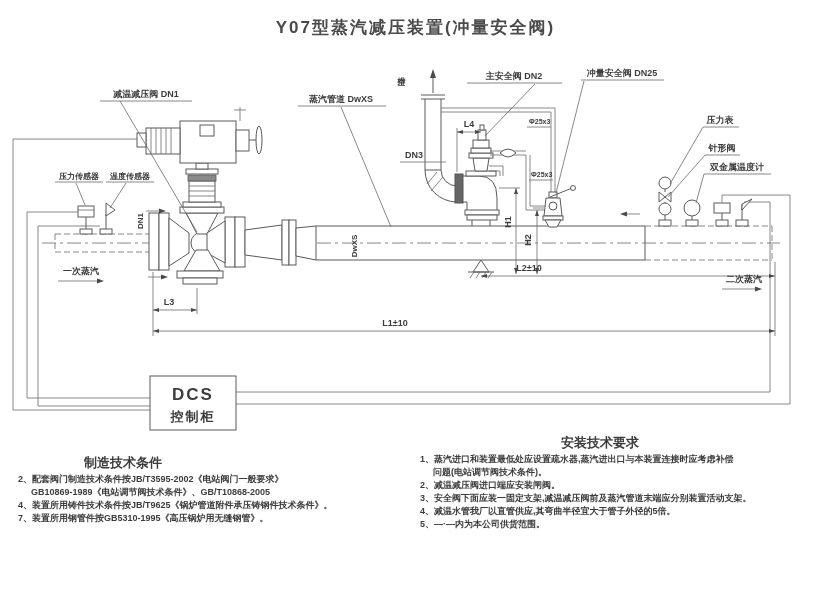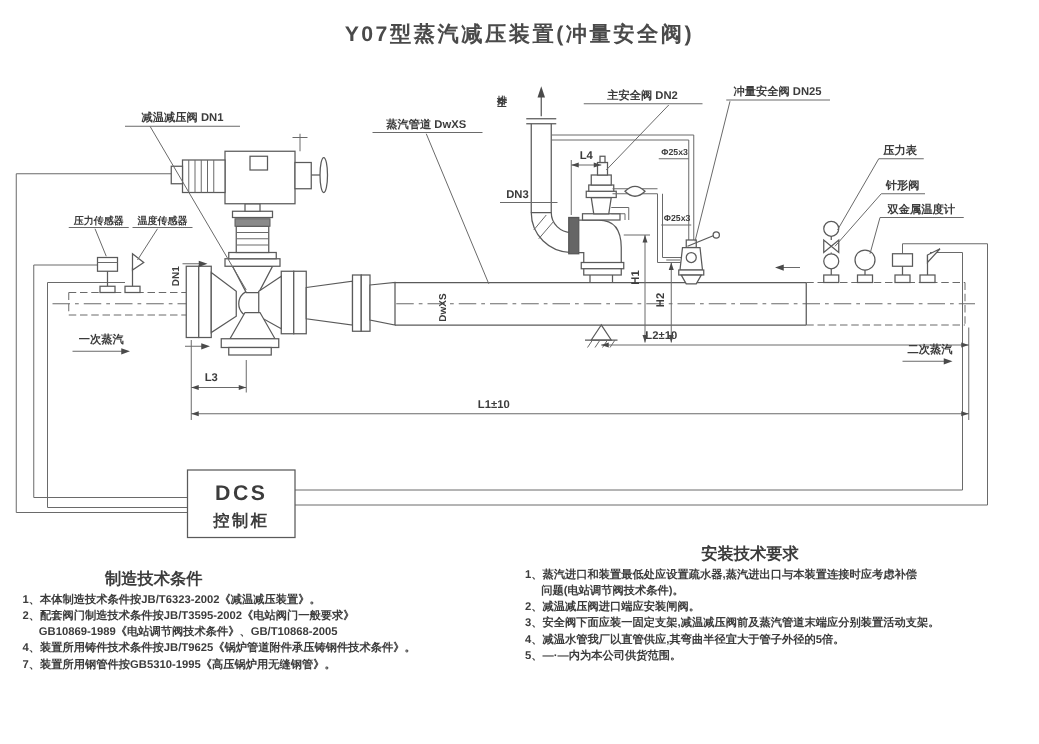--- a/index.html
+++ b/index.html
@@ -322,21 +322,20 @@
 
     <g>
       <rect class="fw" x="150" y="376" width="86" height="54"></rect>
       <text x="193" y="400" text-anchor="middle" style="font-size:17px;letter-spacing:2px;">DCS</text>
       <text x="193" y="421" text-anchor="middle" style="font-size:13px;letter-spacing:2px;">控制柜</text>
     </g>
   </svg>
 
   <div class="notes" style="left:18px;top:456px;width:395px;">
     <div class="nh" style="width:210px;">制造技术条件</div>
-    <div>1、本体制造技术条件按JB/T6323-2002《减温减压装置》。</div>
     <div>2、配套阀门制造技术条件按JB/T3595-2002《电站阀门一般要求》</div>
     <div class="cont">GB10869-1989《电站调节阀技术条件》、GB/T10868-2005</div>
     <div>4、装置所用铸件技术条件按JB/T9625《锅炉管道附件承压铸钢件技术条件》。</div>
     <div>7、装置所用钢管件按GB5310-1995《高压锅炉用无缝钢管》。</div>
   </div>
 
   <div class="notes" style="left:420px;top:436px;width:400px;">
     <div class="nh" style="width:360px;">安装技术要求</div>
     <div>1、蒸汽进口和装置最低处应设置疏水器,蒸汽进出口与本装置连接时应考虑补偿</div>
     <div class="cont">问题(电站调节阀技术条件)。</div>

